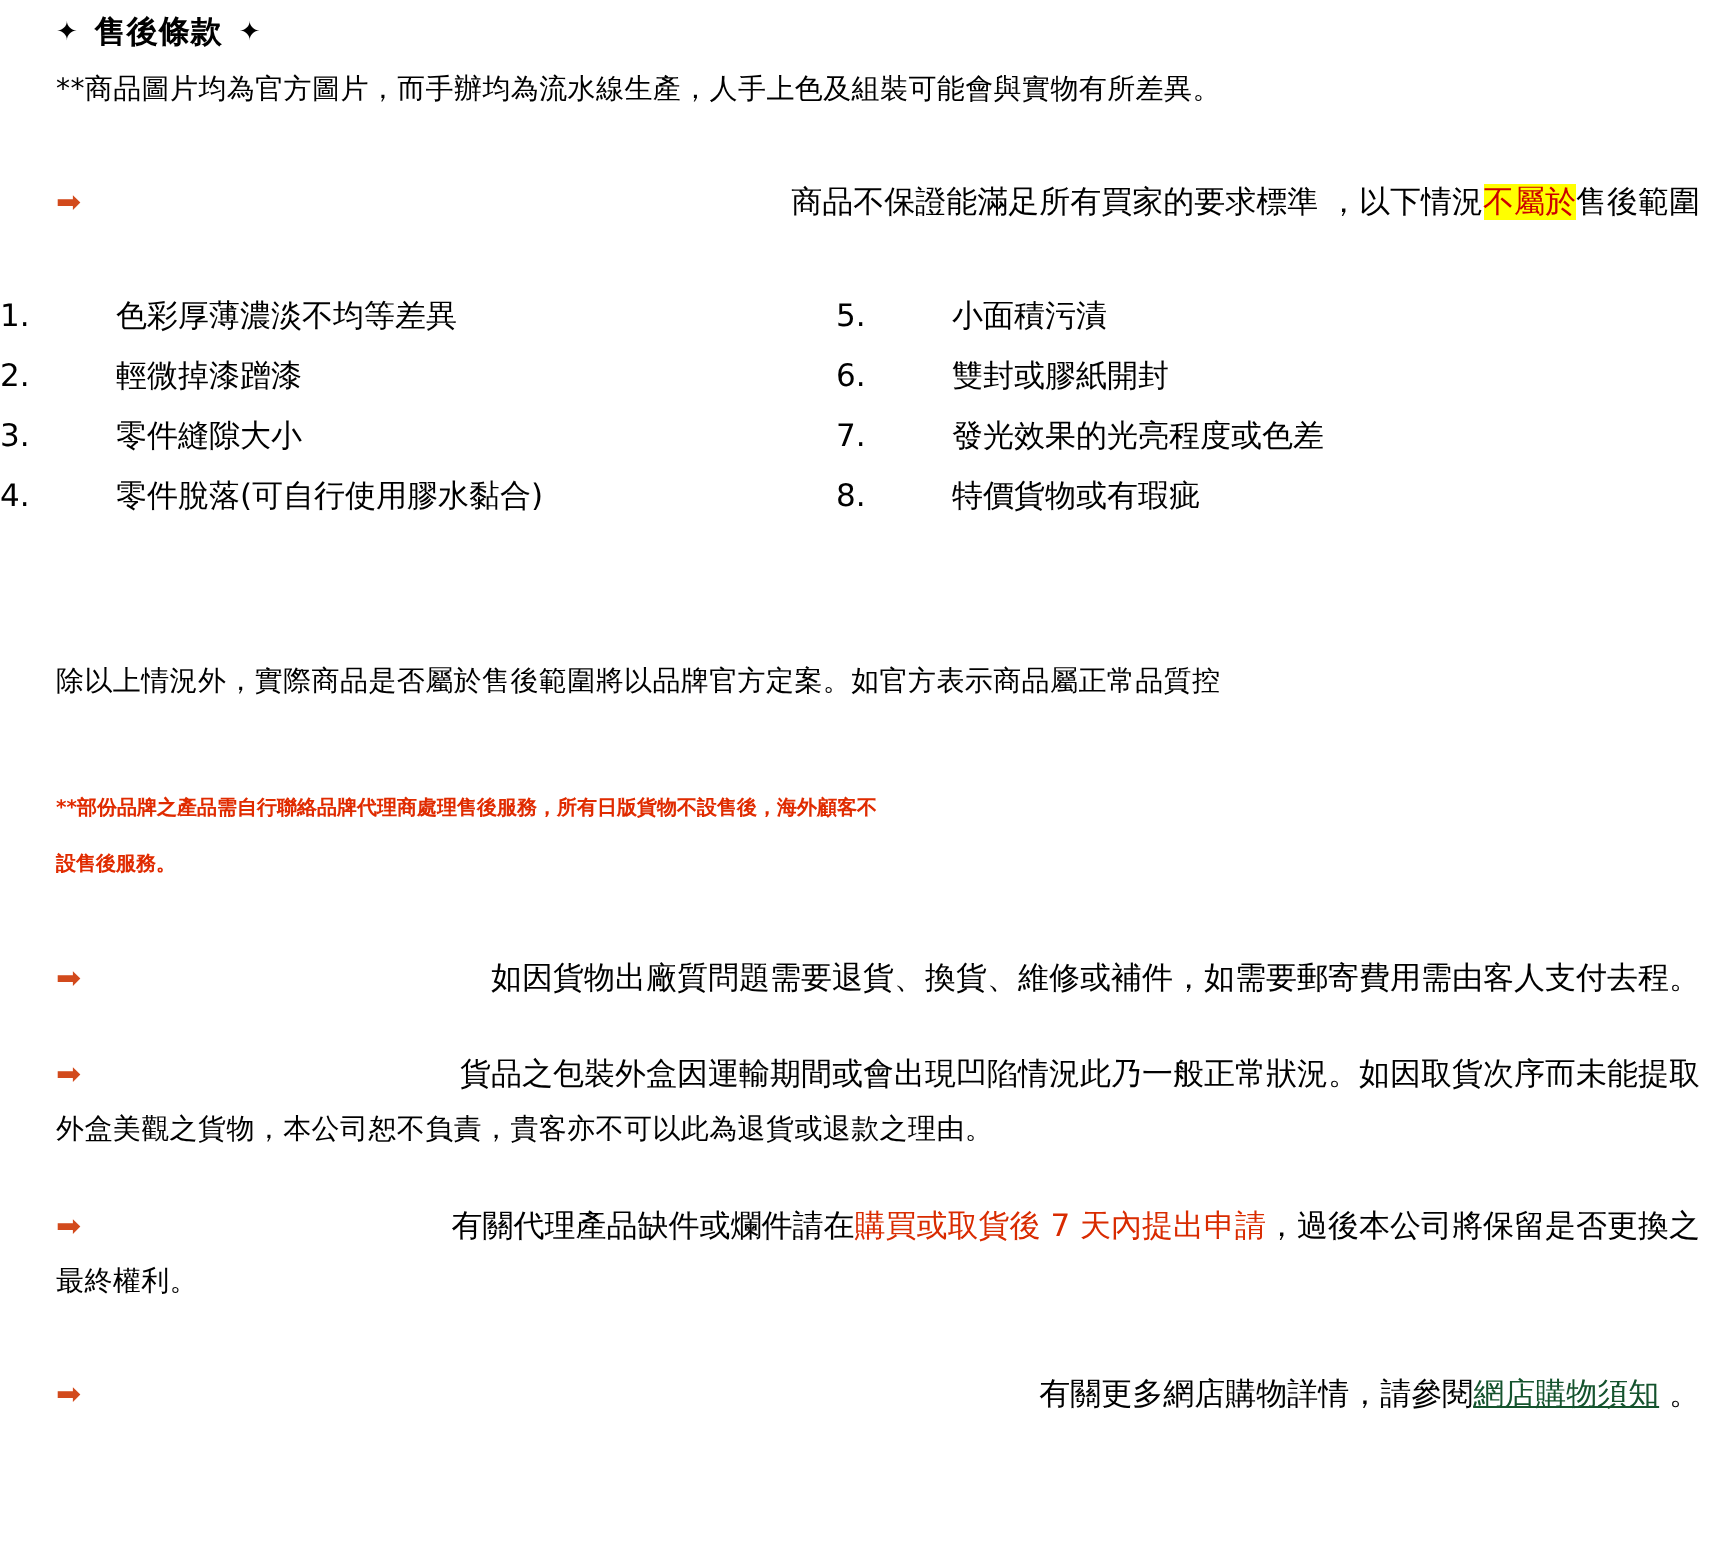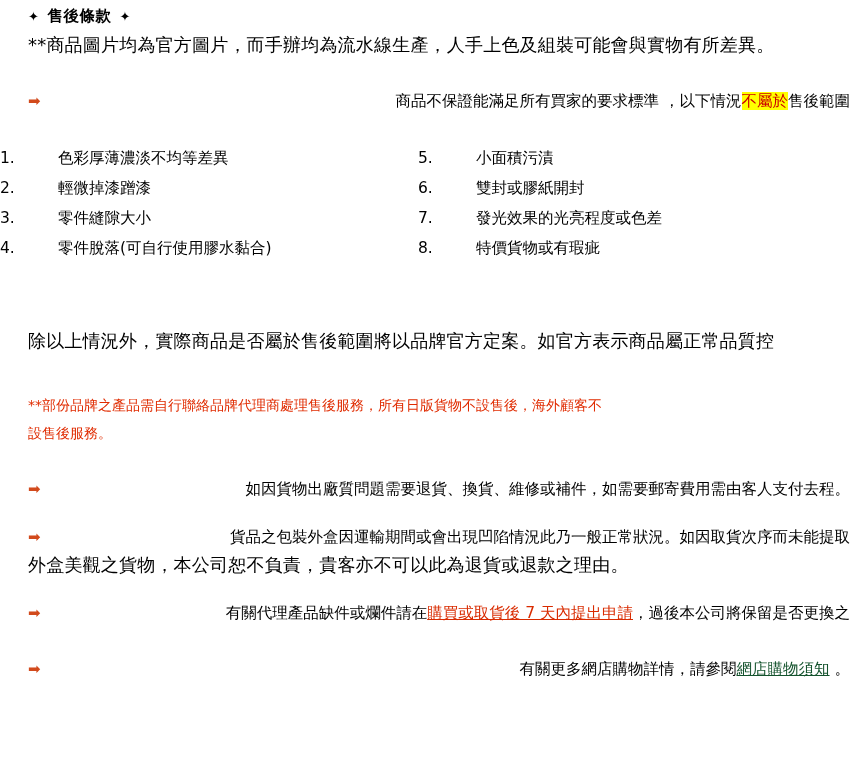--- a/index.html
+++ b/index.html
@@ -30,21 +30,21 @@
     padding: 2px 0 4px 28px;
     letter-spacing: 0.5px;
   }
   .diamond {
     font-size: 13px;
     line-height: 1;
   }
   p.body {
     margin: 0;
     padding: 0 14px 0 28px;
-    font-size: 18px;
+    font-size: 14px;
     line-height: 28px;
     letter-spacing: 0.2px;
   }
   .spacer-20 { height: 20px; }
   .spacer-28 { height: 28px; }
   .spacer-36 { height: 36px; }
 
   .arrow-line {
     display: flex;
     align-items: flex-start;
@@ -62,33 +62,32 @@
   .arrow-line .atext {
     flex: 1 1 auto;
     text-align: right;
   }
   .hl {
     background: #ffff00;
     color: #cc0000;
   }
   .red-u {
     color: #d92b00;
-    text-decoration: underline;
   }
   .blue-u {
     color: #14532d;
     text-decoration: underline;
   }
   .note-red {
     margin: 0;
     padding: 0 14px 0 28px;
-    font-size: 14px;
+    font-size: 10px;
     line-height: 28px;
     color: #e02b00;
-    font-weight: normal;
+    font-weight: bold;
   }
   table.items {
     border-collapse: collapse;
     margin: 0;
     padding: 0;
     font-size: 15.5px;
     table-layout: fixed;
     width: 836px;
   }
   table.items td {
@@ -186,20 +185,21 @@
     <span class="atext"><span>貨品之包裝外盒因運輸期間或會出現凹陷情況此乃一般正常狀況。如因取貨次序而未能提取</span></span>
   </div>
   <p class="body"><span>外盒美觀之貨物，本公司恕不負責，貴客亦不可以此為退貨或退款之理由。</span></p>
 
   <div class="spacer-20"></div>
 
   <div class="arrow-line">
     <span class="arrow">➡</span>
     <span class="atext"><span>有關代理產品缺件或爛件請在</span><span class="red-u">購買或取貨後 7 天內提出申請</span><span>，過後本公司將保留是否更換之</span></span>
   </div>
+  <p class="body"><span>最終權利。</span></p>
 
   <div class="spacer-28"></div>
 
   <div class="arrow-line">
     <span class="arrow">➡</span>
     <span class="atext"><span>有關更多網店購物詳情，請參閱</span><a href="#" class="blue-u">網店購物須知</a><span> 。</span></span>
   </div>
 
 </div>
 

